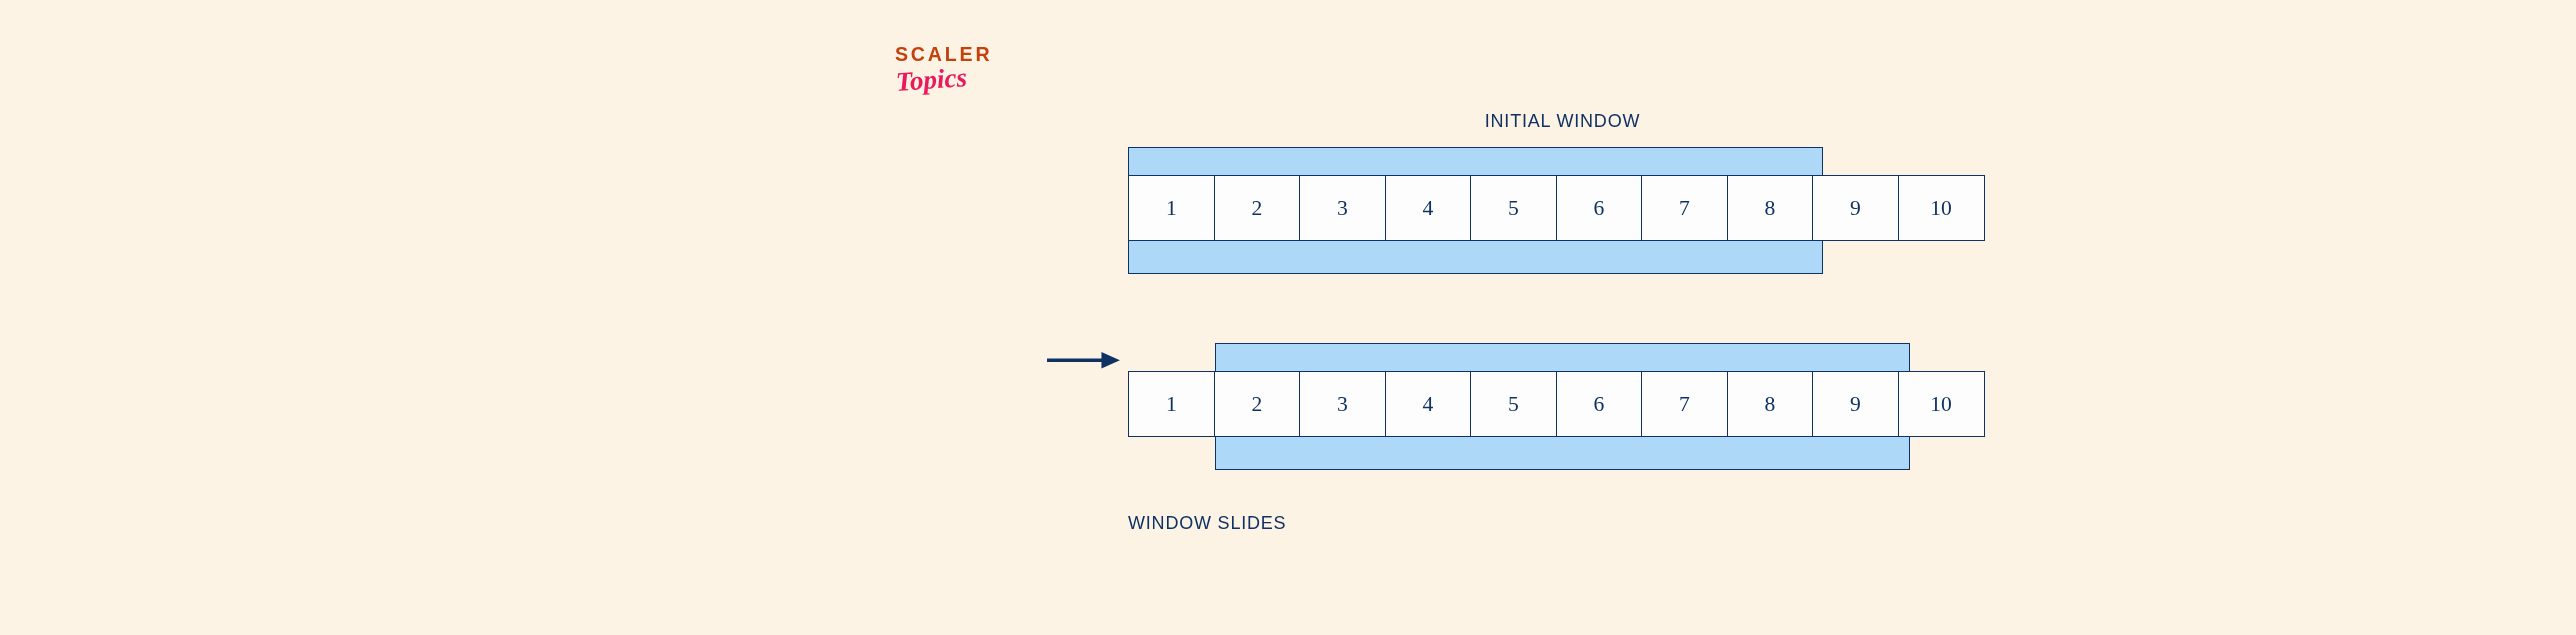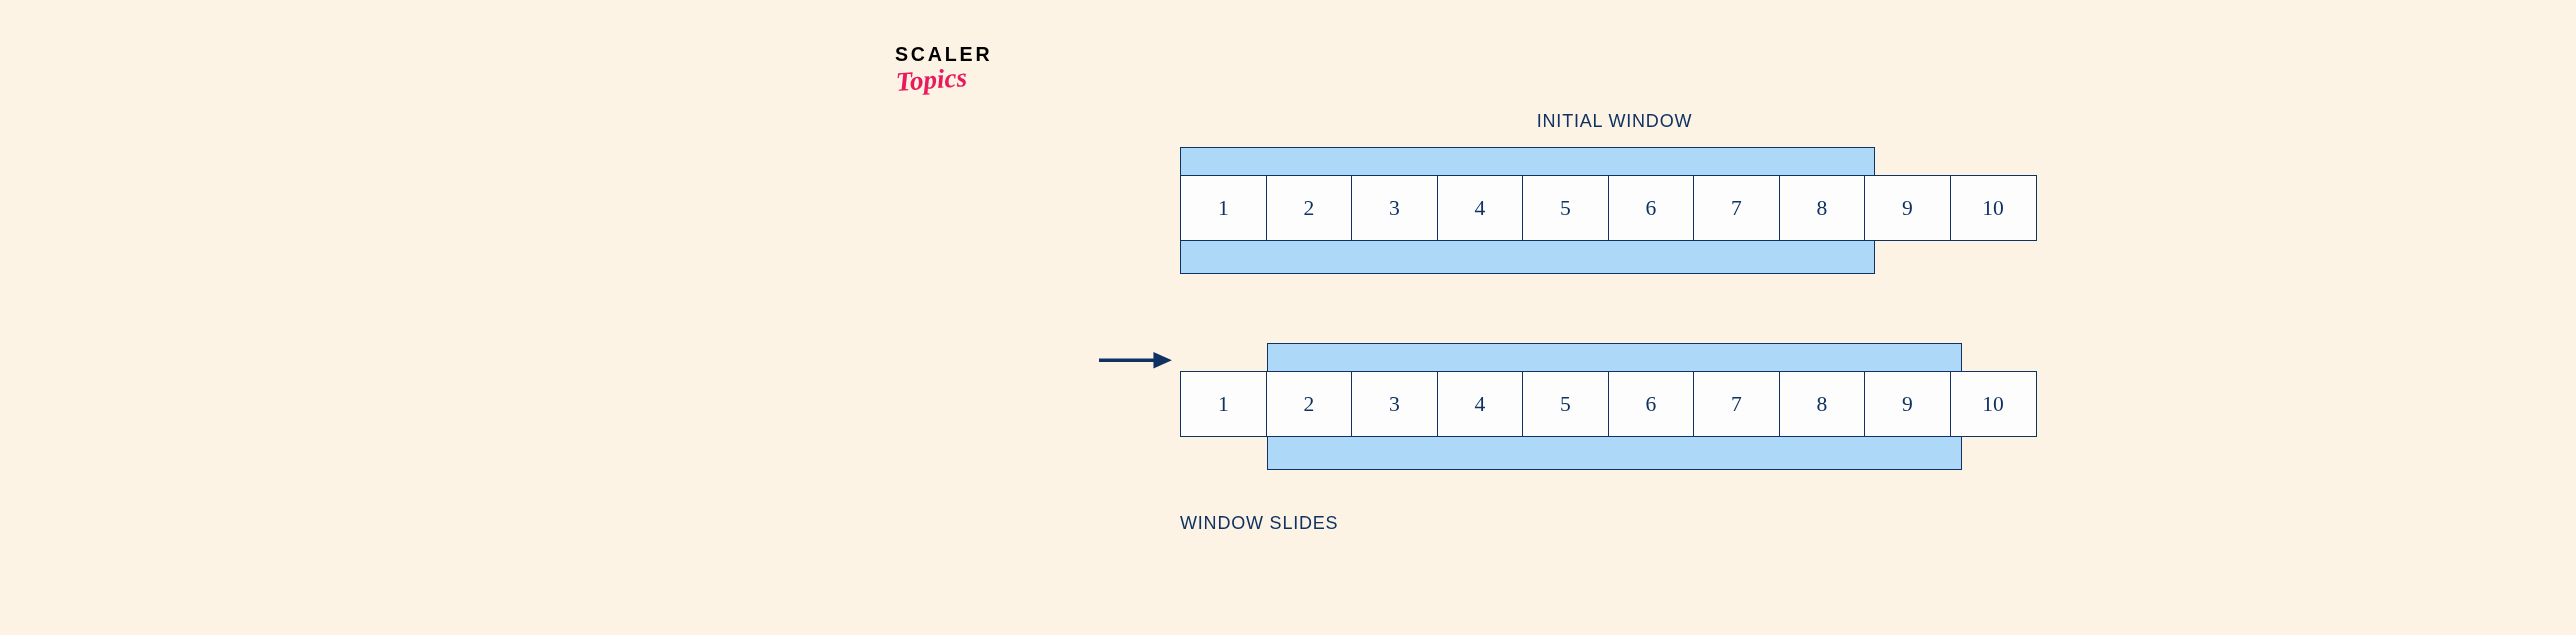--- a/index.html
+++ b/index.html
@@ -22,42 +22,42 @@
     left: 895px;
     top: 45px;
     width: 155px;
     height: 67px;
   }
   #logo .logo-scaler {
     font-family: "Liberation Sans", sans-serif;
     font-weight: bold;
     font-size: 19.6px;
     letter-spacing: 2.8px;
-    color: #000000;
+    color: #c2410c;
     line-height: 1;
     display: block;
   }
   #logo .logo-topics {
     font-family: "Liberation Serif", serif;
     font-style: italic;
     font-weight: bold;
     font-size: 27px;
     color: #E8195C;
     line-height: 1;
     display: block;
     margin-top: 4.1px;
     margin-left: 1px;
     transform: rotate(-4deg);
     transform-origin: left center;
   }
 
   
   #diagram {
     position: absolute;
-    left: 1180px;
+    left: 1128px;
     top: 0;
     width: 876px;
     height: 533px;
   }
 
   .row {
     position: absolute;
     left: 0;
     width: 869px;
   }

